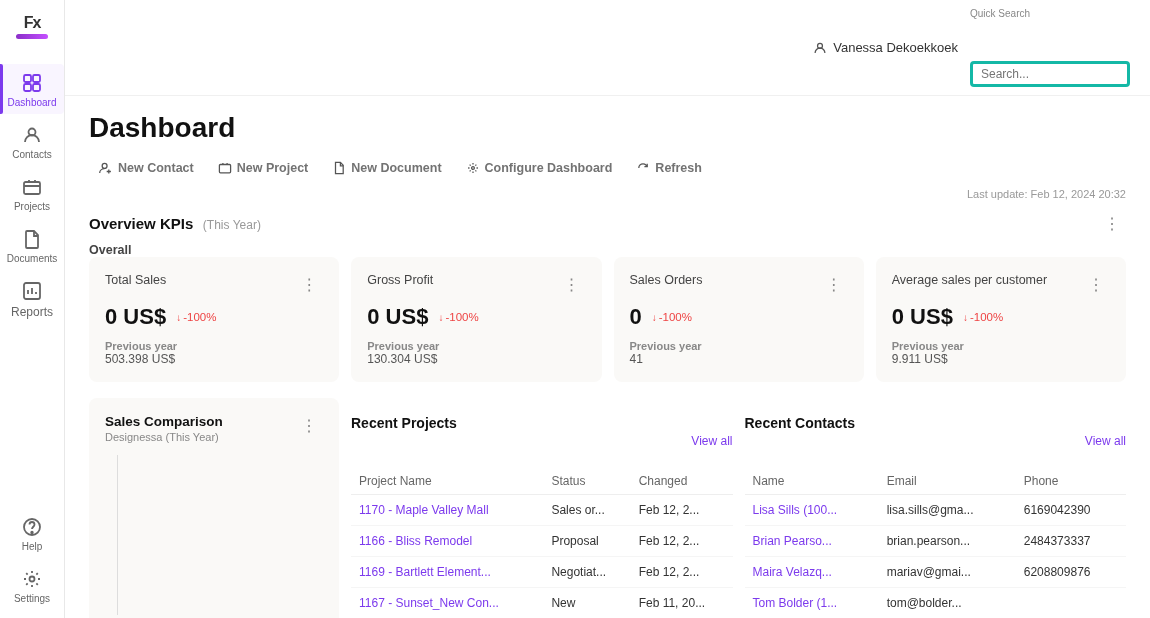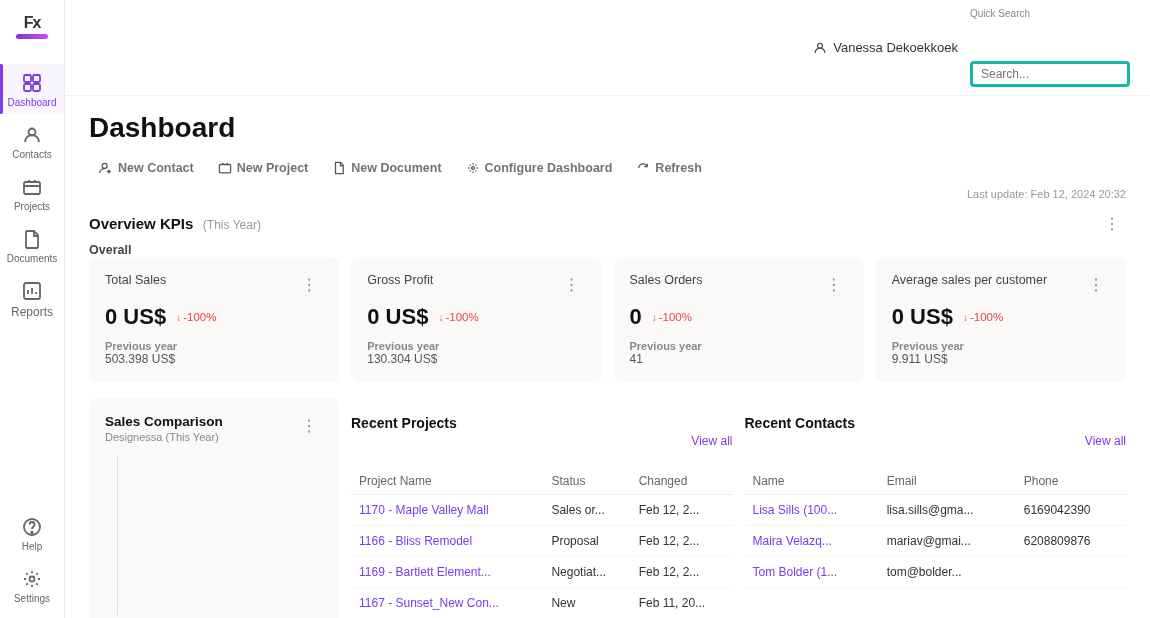--- a/index.html
+++ b/index.html
@@ -623,20 +623,25 @@
               <th>Phone</th>
             </tr>
           </thead>
           <tbody id="contacts-tbody">
               <tr>
     <td class="link-cell">Lisa Sills (100...</td>
     <td>lisa.sills@gma...</td>
     <td>6169042390</td>
   </tr>
               <tr>
+    <td class="link-cell">Brian Pearso...</td>
+    <td>brian.pearson...</td>
+    <td>2484373337</td>
+  </tr>
+              <tr>
     <td class="link-cell">Maira Velazq...</td>
     <td>mariav@gmai...</td>
     <td>6208809876</td>
   </tr>
               <tr>
     <td class="link-cell">Tom Bolder (1...</td>
     <td>tom@bolder...</td>
     <td></td>
   </tr>
             </tbody>

